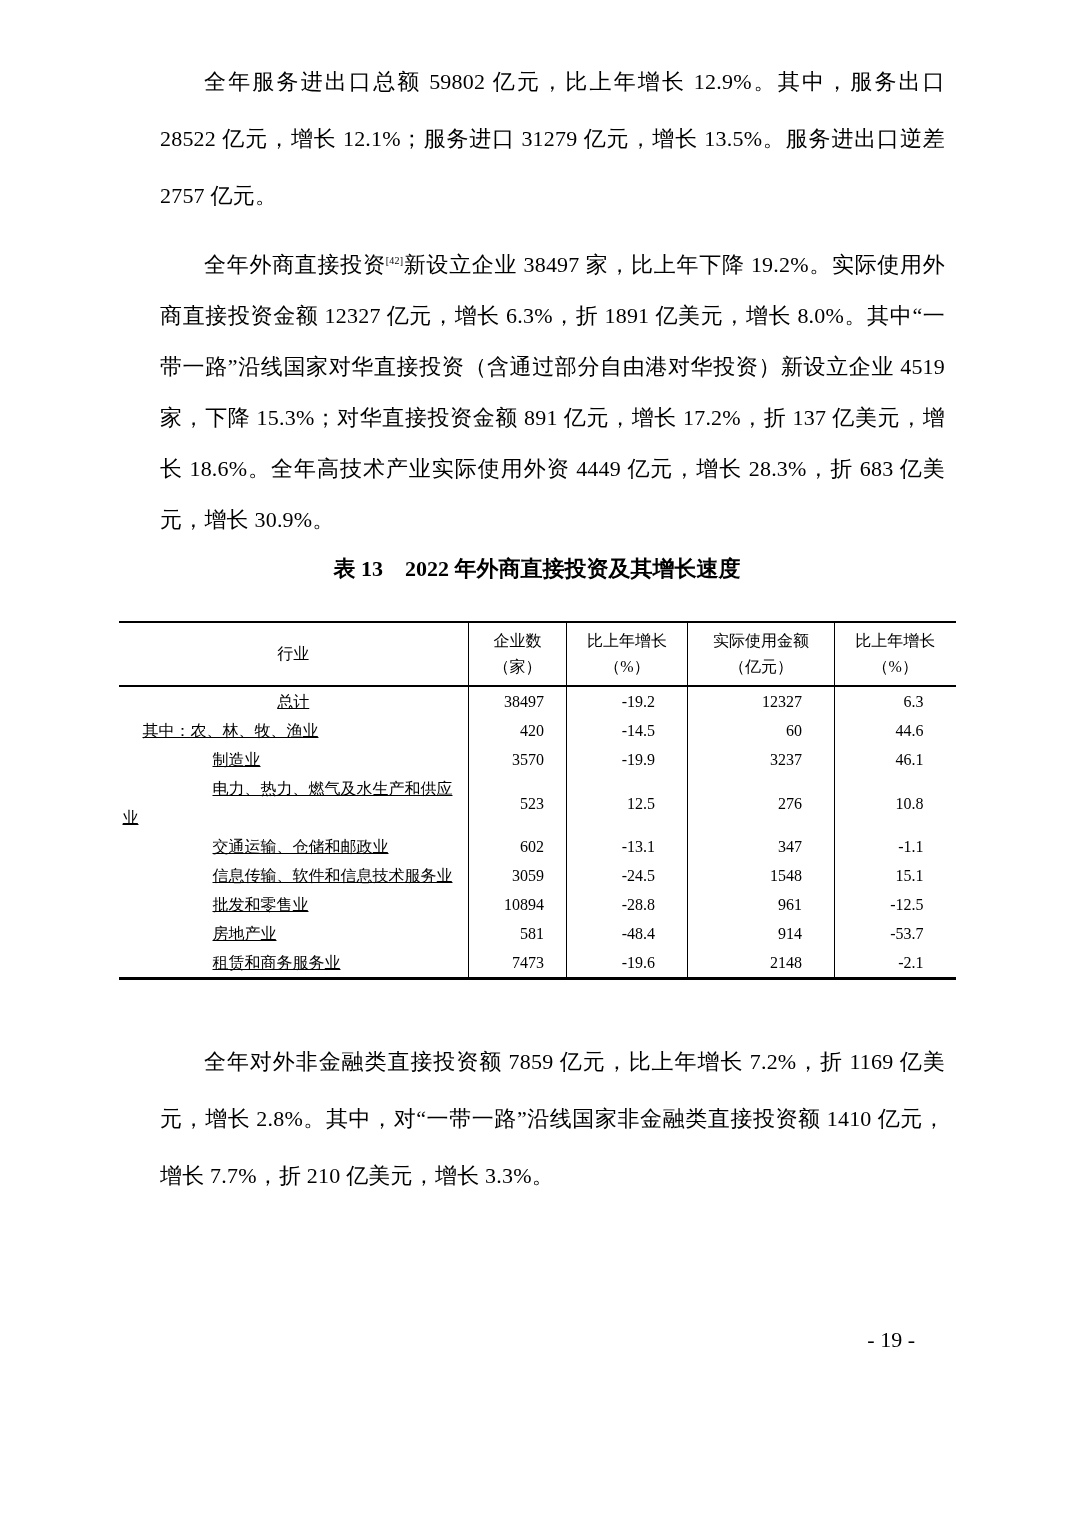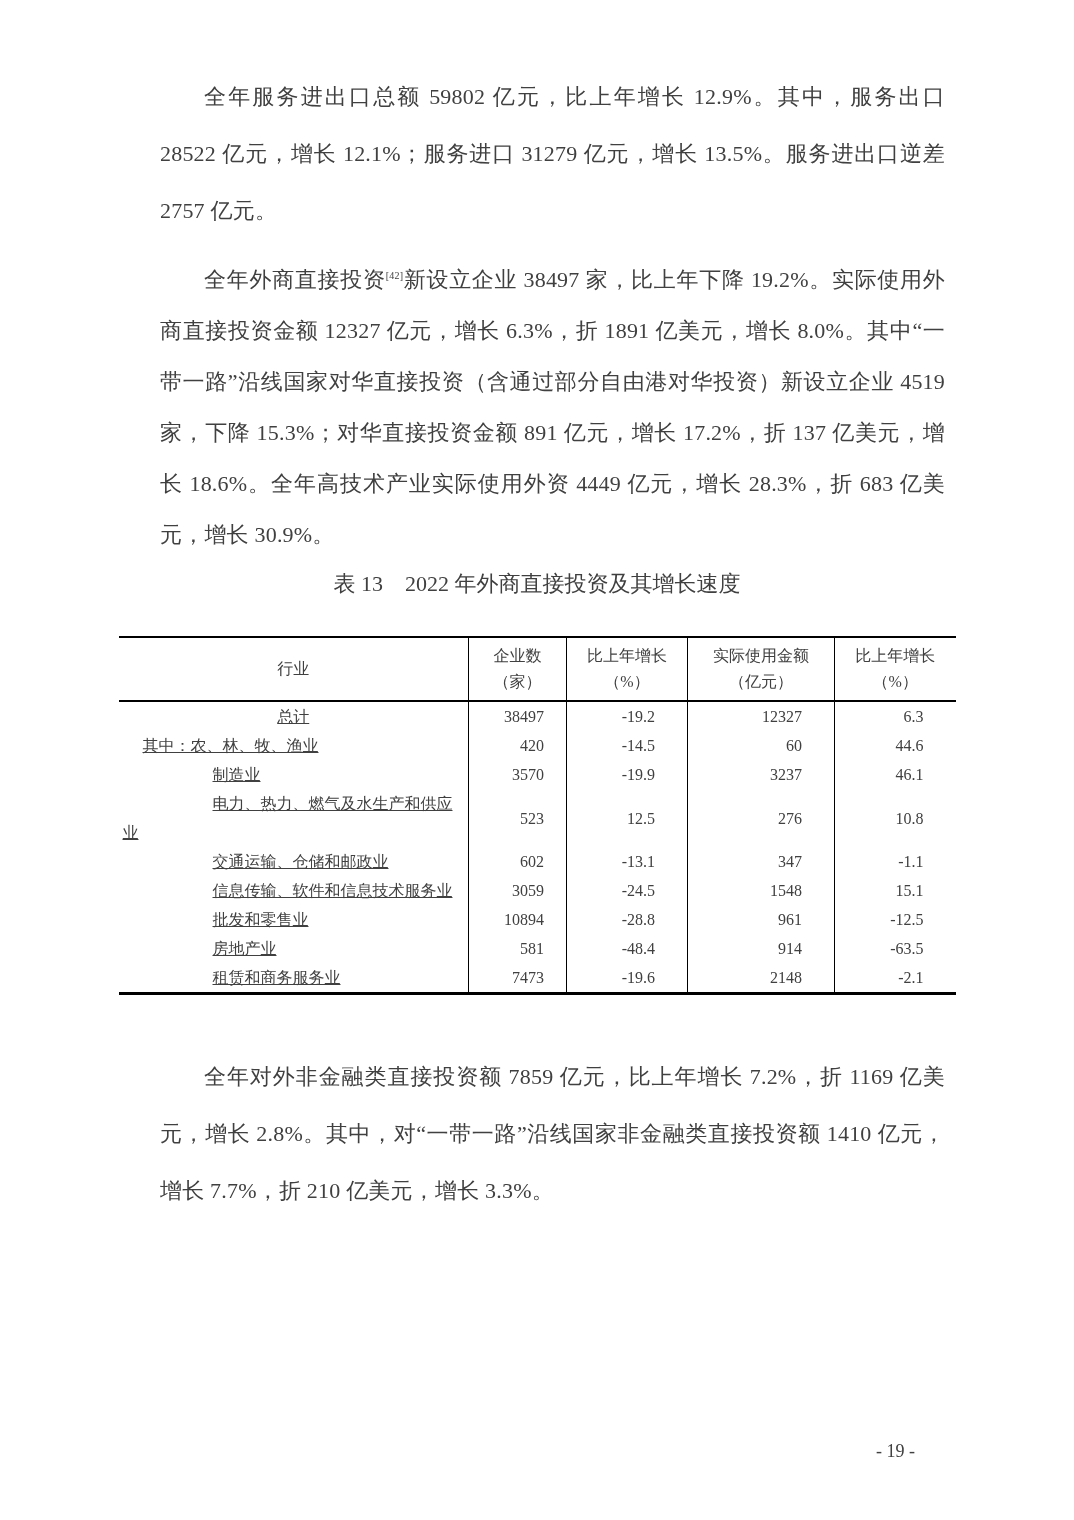--- a/index.html
+++ b/index.html
@@ -1,42 +1,42 @@
 <!DOCTYPE html>
 <html><head>
 <meta charset="utf-8">
 <style>
   html,body { margin:0; padding:0; background:#ffffff; }
   .page {
     position:relative;
     width:1074px;
     height:1520px;
     background:#ffffff;
-    color:#404040;
+    color:#000000;
     font-family:"Liberation Serif","DejaVu Serif",serif;
     box-sizing:border-box;
-    padding-top:68px;
+    padding-top:53px;
     overflow:hidden;
   }
   .para {
     margin:0 129px 0 160px;
     font-size:22px;
     line-height:57px;
     text-align:justify;
     text-indent:44px;
     letter-spacing:0.2px;
   }
   .p2 { margin-top:15px; line-height:51px; }
   .p2 sup { font-size:10px; line-height:0; }
   .p3 { margin-top:53px; }
   .table-title {
     margin:10px 0 0 0;
     font-size:22px;
     line-height:28px;
-    font-weight:normal;
+    font-weight:bold;
     text-align:center;
   }
   table.stat-table {
     margin:38px auto 0 auto;
     width:837px;
     table-layout:fixed;
     border-collapse:collapse;
     font-size:16px;
     border-top:2.5px solid #000;
     border-bottom:3px solid #000;
@@ -62,23 +62,23 @@
   .stat-table tbody td { line-height:29px; }
   td.ind { text-align:left; padding-left:4px;text-decoration:underline; }
   td.ind.center { text-align:center; text-indent:0; padding-left:0; }
   td.ind.ti-qz   { text-indent:20px; white-space:nowrap; }
   td.ind.ti-item { text-indent:90px; white-space:nowrap; }
   td.ind.ti-wrap { text-indent:90px; }
   td.num  { text-align:right; padding-right:32px; }
   td.num.ent { padding-right:22px; }
   .page-number {
     position:absolute;
-    top:1439px;
+    top:1328px;
     right:159px;
-    font-size:18px;
+    font-size:22px;
     line-height:24px;
   }
 </style>
 </head>
 <body>
 
 <div class="page">
 
   <p class="para p1">全年服务进出口总额 59802 亿元，比上年增长 12.9%。其中，服务出口 28522 亿元，增长 12.1%；服务进口 31279 亿元，增长 13.5%。服务进出口逆差 2757 亿元。</p>
 
@@ -165,21 +165,21 @@
         <td class="num ent">10894</td>
         <td class="num">-28.8</td>
         <td class="num">961</td>
         <td class="num">-12.5</td>
       </tr>
       <tr>
         <td class="ind ti-item">房地产业</td>
         <td class="num ent">581</td>
         <td class="num">-48.4</td>
         <td class="num">914</td>
-        <td class="num">-63.5</td>
+        <td class="num">-53.7</td>
       </tr>
       <tr>
         <td class="ind ti-item">租赁和商务服务业</td>
         <td class="num ent">7473</td>
         <td class="num">-19.6</td>
         <td class="num">2148</td>
         <td class="num">-2.1</td>
       </tr>
     </tbody>
   </table>

